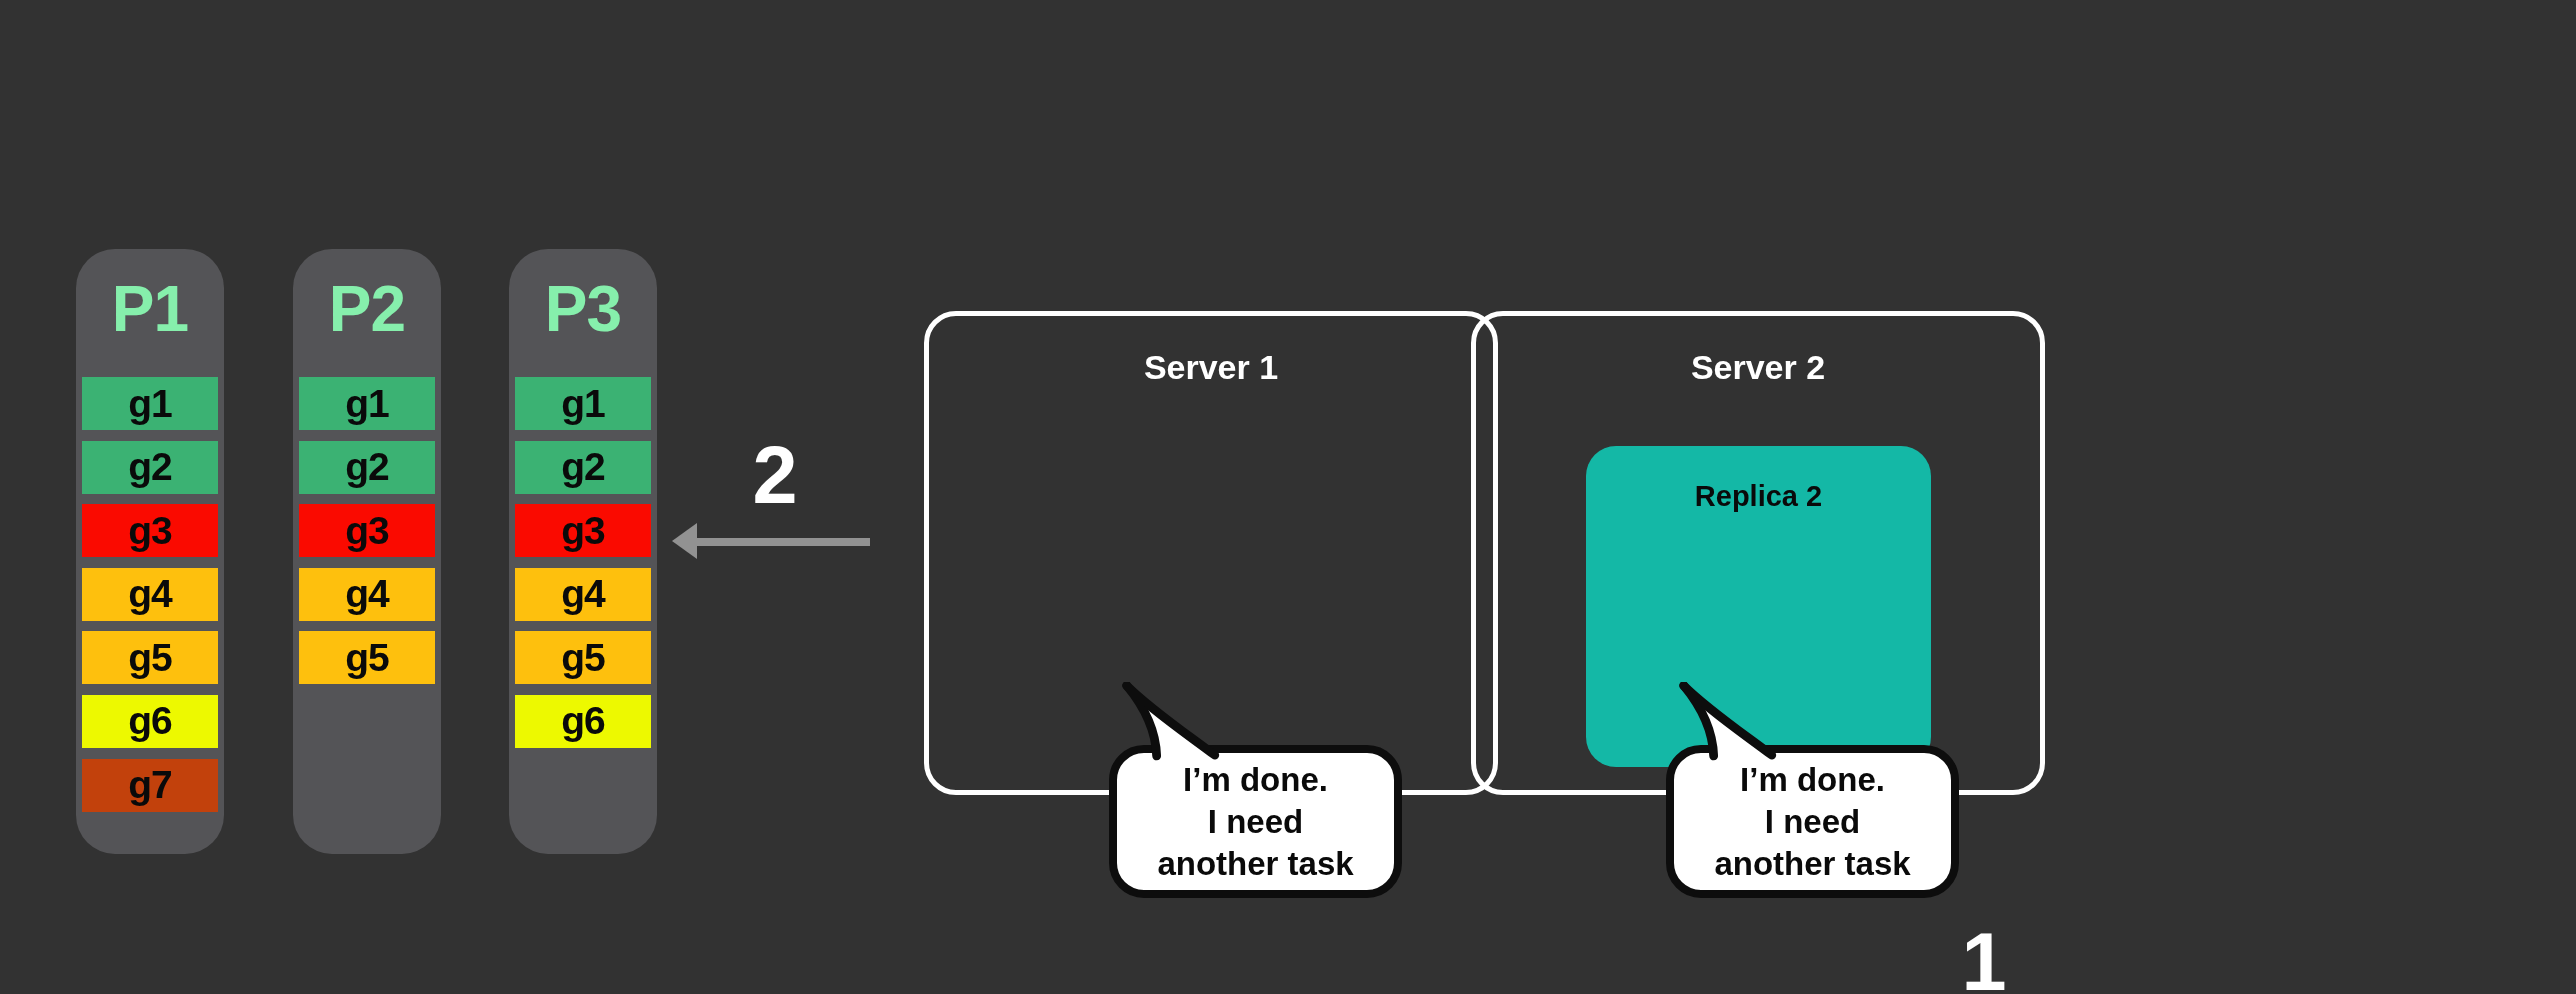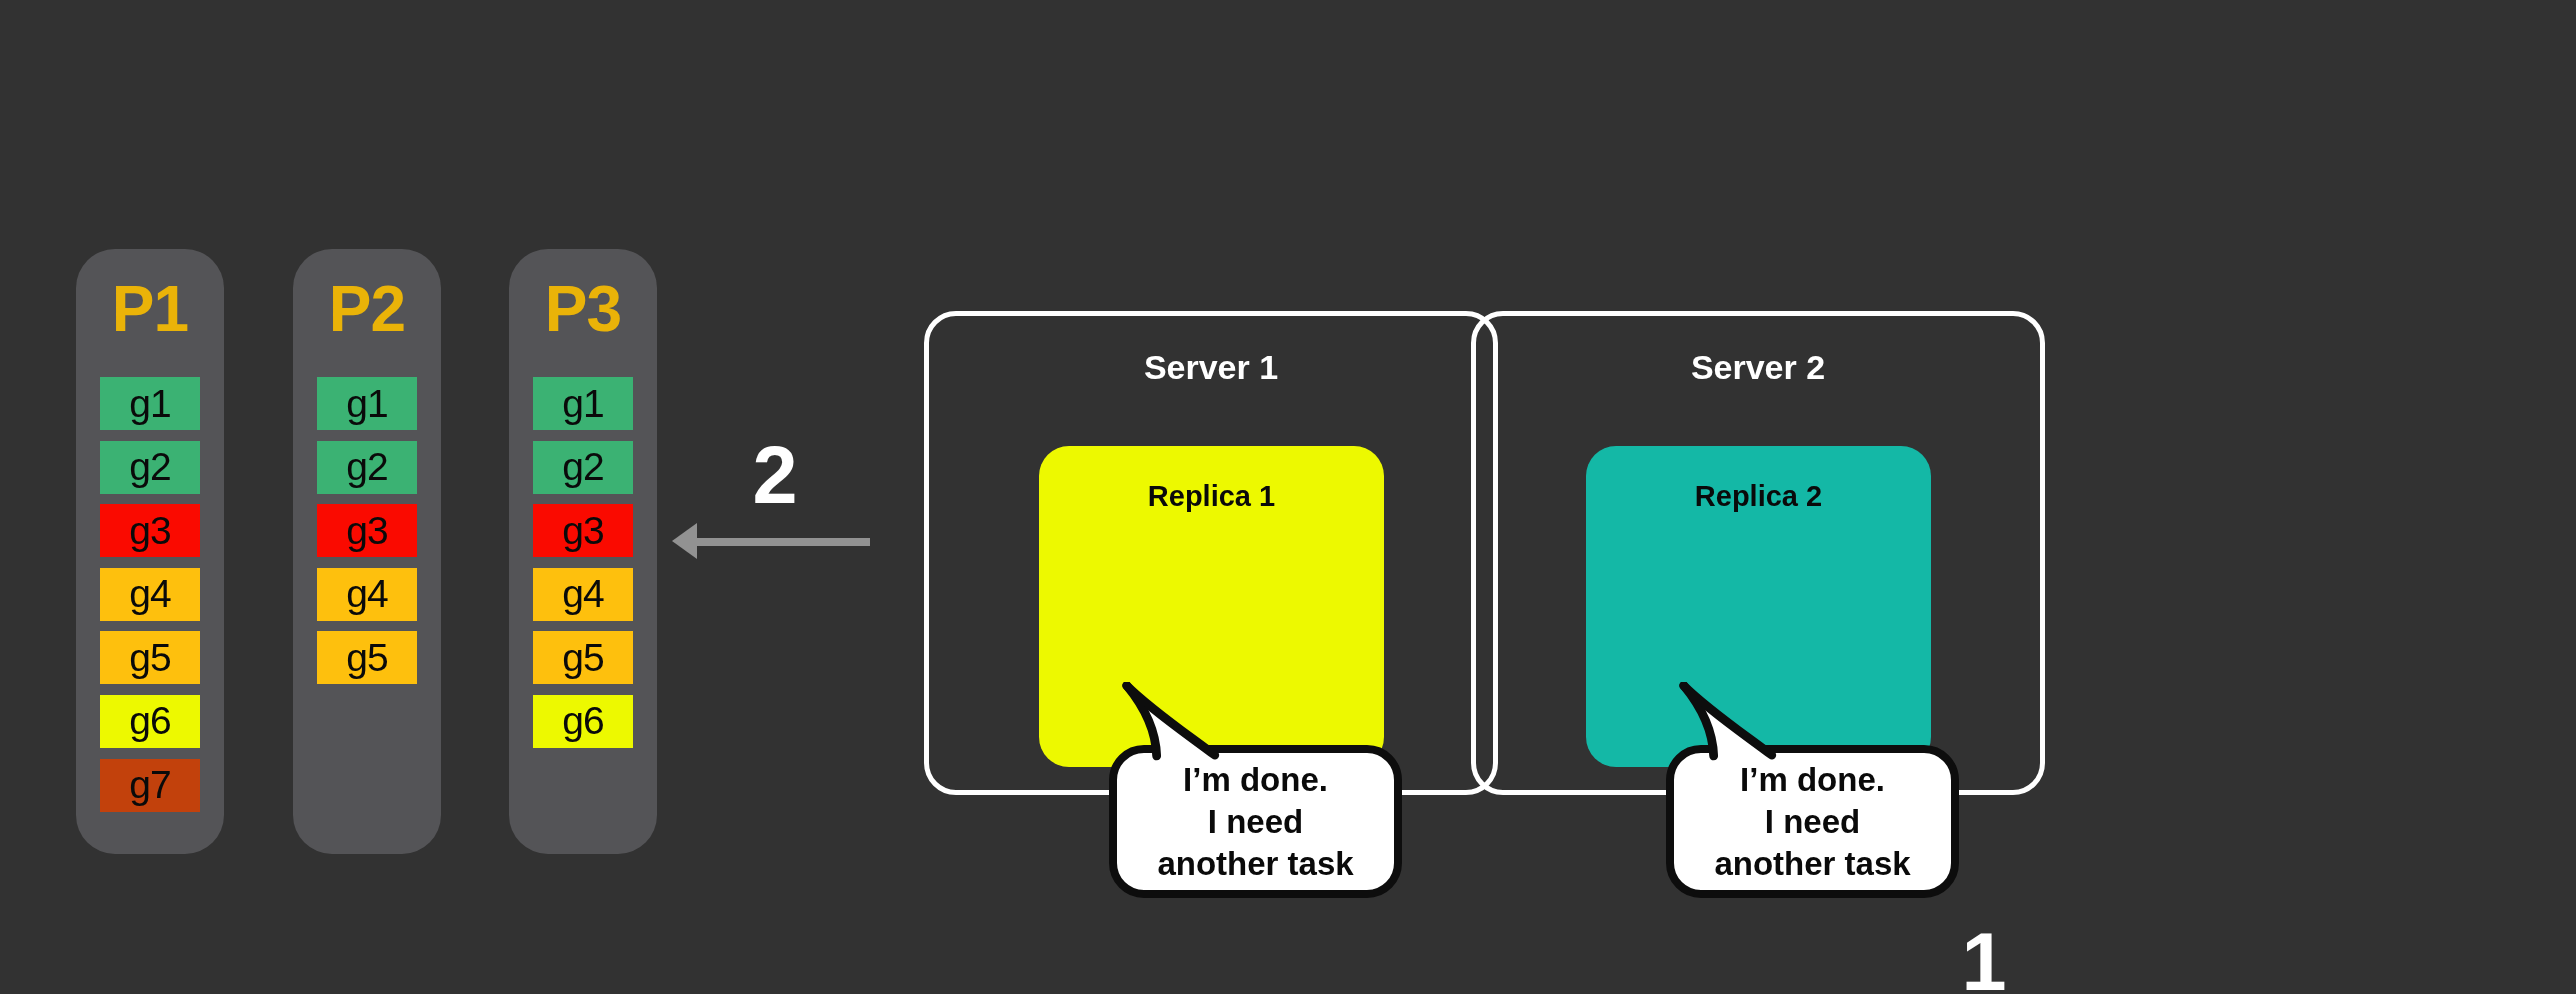--- a/index.html
+++ b/index.html
@@ -13,31 +13,31 @@
   
   .partition{
     position:absolute;top:249px;width:148px;height:605px;
     background:#545457;border-radius:39px;
   }
   .partition.p1{left:76px;}
   .partition.p2{left:293px;}
   .partition.p3{left:509px;}
   .partition-title{
     position:absolute;top:23px;left:0;right:0;
-    text-align:center;color:#eab308;
+    text-align:center;color:#86efac;
     font-size:64px;font-weight:700;letter-spacing:-0.9px;
   }
   .cells{
     position:absolute;top:128px;left:0;right:0;
     display:flex;flex-direction:column;align-items:center;gap:10.6px;
   }
   .cell{
-    width:100px;height:53px;flex:0 0 53px;
+    width:136px;height:53px;flex:0 0 53px;
     display:flex;align-items:center;justify-content:center;
-    color:#0a0a0a;font-size:39px;font-weight:400;letter-spacing:-0.9px;
+    color:#0a0a0a;font-size:39px;font-weight:700;letter-spacing:-0.9px;
   }
   
   .step2-label{
     position:absolute;left:731px;top:435px;width:88px;
     text-align:center;color:#ffffff;font-size:81px;font-weight:700;line-height:1;
   }
   .arrow-line{
     position:absolute;left:683px;top:538px;width:187px;height:8px;
     background:#929292;
   }
@@ -135,23 +135,20 @@
       <div class="cell" style="background-color: rgb(237, 249, 0);">g6</div>
     </div>
   </div>
 
   <div class="step2-label">2</div>
   <div class="arrow-line"></div>
   <div class="arrow-head"></div>
 
   <div class="server s1">
     <div class="server-title">Server 1</div>
-    <div class="replica" style="background-color: rgb(237, 249, 0);">
-      <div class="replica-title">Replica 1</div>
-    </div>
   </div>
 
   <div class="server s2">
     <div class="server-title">Server 2</div>
     <div class="replica" style="background-color: #14b8a6;">
       <div class="replica-title">Replica 2</div>
     </div>
   </div>
 
 

